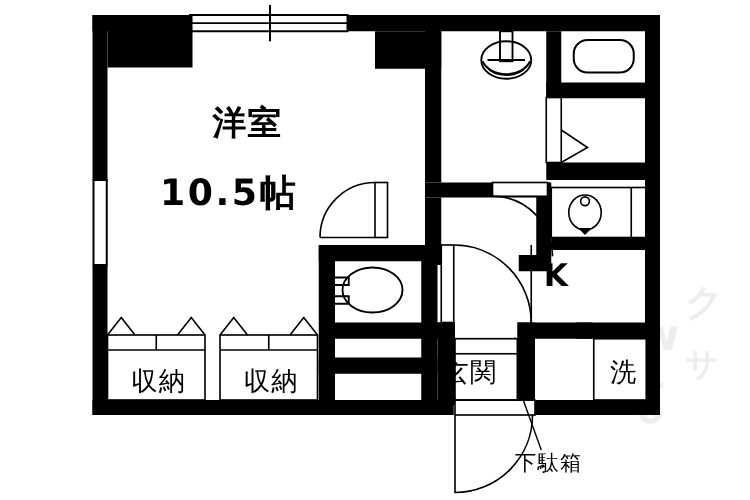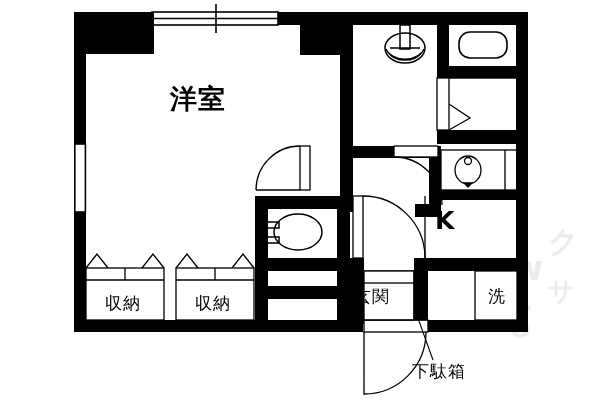--- a/index.html
+++ b/index.html
@@ -12,21 +12,21 @@
   .lbl{
     position:absolute;
     font-family:"DejaVu Sans","Liberation Sans",sans-serif;
     color:#000;font-weight:700;white-space:nowrap;
     line-height:1;
   }
   .lbl-room{font-size:27px;letter-spacing:1px;}
   .lbl-area{font-size:29px;letter-spacing:2px;}
   .lbl-k{font-size:25px;}
   .lbl-sm{font-size:17px;font-weight:500;letter-spacing:1px;}
-  .lbl-md{font-size:17px;font-weight:500;letter-spacing:1px;}
+  .lbl-md{font-size:21px;font-weight:500;letter-spacing:1px;}
 </style>
 </head>
 <body>
 
 <div id="plan">
 
   <svg width="600" height="400" viewBox="0 0 600 400">
 
     <g fill="#ededed" font-family="DejaVu Sans, Liberation Sans, sans-serif" font-weight="700">
       <text x="428" y="290" font-size="56" transform="rotate(-4 428 290)">ハ</text>
@@ -197,20 +197,21 @@
     <g stroke="#000000" stroke-width="1.2" fill="none">
       <line x1="353" y1="258" x2="353" y2="320"></line>
       <line x1="414" y1="271" x2="414" y2="320"></line>
       <line x1="364" y1="320" x2="428" y2="320"></line>
     </g>
 
   </svg>
 
   <div class="lbl lbl-room" style="left:170px;top:85px;">洋室</div>
 
+  <div class="lbl lbl-area" style="left:128px;top:140px;">10.5帖</div>
 
   <div class="lbl lbl-k" style="left:435px;top:208px;">K</div>
 
   <div class="lbl lbl-md" style="left:354px;top:288px;">玄関</div>
 
   <div class="lbl lbl-md" style="left:488px;top:288px;">洗</div>
 
   <div class="lbl lbl-md" style="left:105px;top:295px;">収納</div>
 
   <div class="lbl lbl-md" style="left:195px;top:295px;">収納</div>

